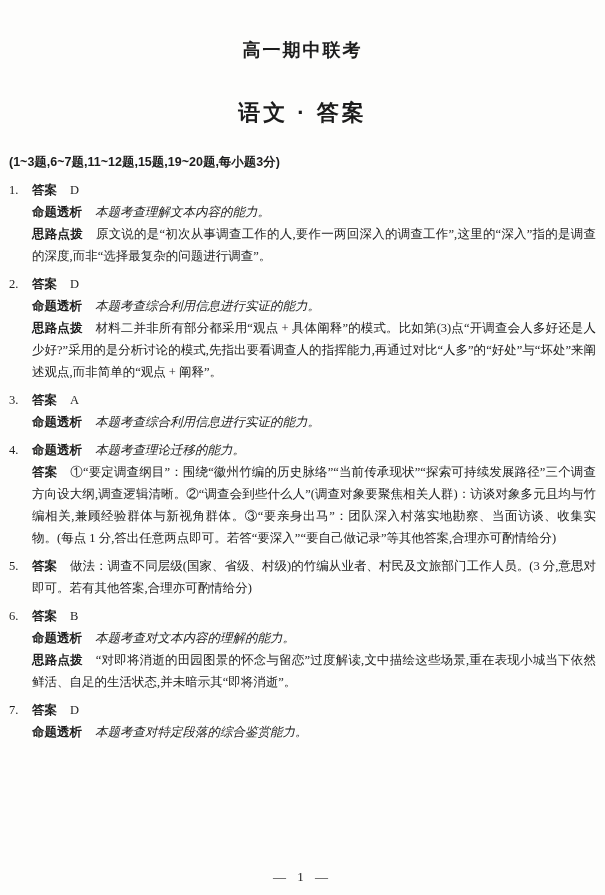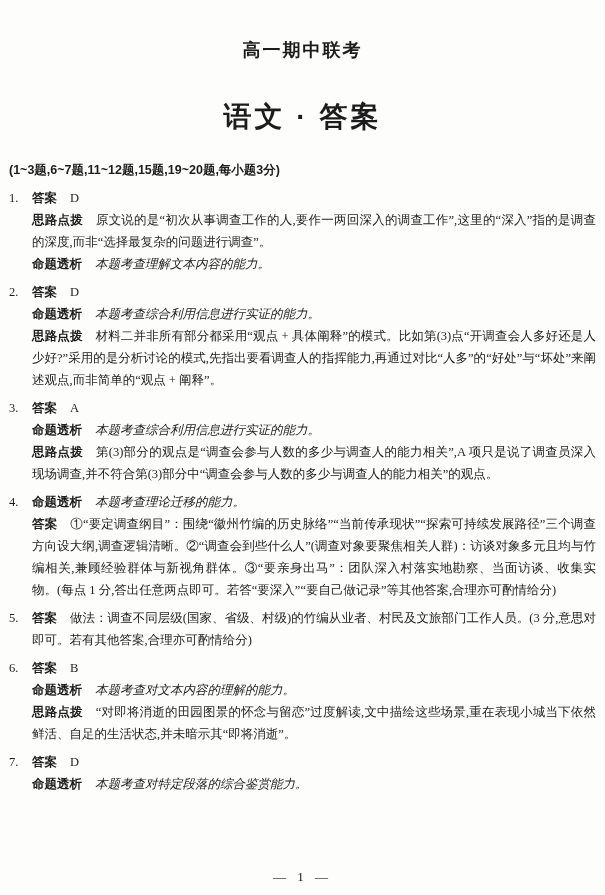--- a/index.html
+++ b/index.html
@@ -19,21 +19,21 @@
     margin: 8px 0 0 0;
     text-align: center;
     font-size: 18px;
     font-weight: bold;
     font-family: "Liberation Sans", "DejaVu Sans", sans-serif;
     letter-spacing: 2px;
   }
   .subject-title {
     margin: 36px 0 0 0;
     text-align: center;
-    font-size: 28px;
+    font-size: 22px;
     font-weight: bold;
     font-family: "Liberation Sans", "DejaVu Sans", sans-serif;
     letter-spacing: 3px;
   }
   .score-note {
     margin: 26px 0 8px 0;
     font-size: 12.5px;
     font-weight: bold;
     font-family: "Liberation Sans", "DejaVu Sans", sans-serif;
   }
@@ -76,34 +76,33 @@
 <body>
 
 <div class="page">
   <h1 class="exam-title">高一期中联考</h1>
   <h2 class="subject-title">语文 · 答案</h2>
   <p class="score-note">(1~3题,6~7题,11~12题,15题,19~20题,每小题3分)</p>
   <div class="answers">
       <div class="item">
         <span class="num">1.</span>
         <p><span class="lbl">答案</span><span class="ans">D</span></p>
+        <p><span class="lbl">命题透析</span><span class="kai">本题考查理解文本内容的能力。</span></p>
         <p><span class="lbl">思路点拨</span><span class="">原文说的是“初次从事调查工作的人,要作一两回深入的调查工作”,这里的“深入”指的是调查的深度,而非“选择最复杂的问题进行调查”。</span></p>
-        <p><span class="lbl">命题透析</span><span class="kai">本题考查理解文本内容的能力。</span></p>
       </div>
       <div class="item">
         <span class="num">2.</span>
         <p><span class="lbl">答案</span><span class="ans">D</span></p>
         <p><span class="lbl">命题透析</span><span class="kai">本题考查综合利用信息进行实证的能力。</span></p>
         <p><span class="lbl">思路点拨</span><span class="">材料二并非所有部分都采用“观点 + 具体阐释”的模式。比如第(3)点“开调查会人多好还是人少好?”采用的是分析讨论的模式,先指出要看调查人的指挥能力,再通过对比“人多”的“好处”与“坏处”来阐述观点,而非简单的“观点 + 阐释”。</span></p>
       </div>
       <div class="item">
         <span class="num">3.</span>
         <p><span class="lbl">答案</span><span class="ans">A</span></p>
         <p><span class="lbl">命题透析</span><span class="kai">本题考查综合利用信息进行实证的能力。</span></p>
-        <p><span class="lbl">思路点拨</span><span class="">第(3)部分的观点是“调查会参与人数的多少与调查人的能力相关”,A 项只是说了调查员深入现场调查,并不符合第(3)部分中“调查会参与人数的多少与调查人的能力相关”的观点。</span></p>
       </div>
       <div class="item">
         <span class="num">4.</span>
         <p><span class="lbl">命题透析</span><span class="kai">本题考查理论迁移的能力。</span></p>
         <p><span class="lbl">答案</span><span class="">①“要定调查纲目”：围绕“徽州竹编的历史脉络”“当前传承现状”“探索可持续发展路径”三个调查方向设大纲,调查逻辑清晰。②“调查会到些什么人”(调查对象要聚焦相关人群)：访谈对象多元且均与竹编相关,兼顾经验群体与新视角群体。③“要亲身出马”：团队深入村落实地勘察、当面访谈、收集实物。(每点 1 分,答出任意两点即可。若答“要深入”“要自己做记录”等其他答案,合理亦可酌情给分)</span></p>
       </div>
       <div class="item">
         <span class="num">5.</span>
         <p><span class="lbl">答案</span><span class="">做法：调查不同层级(国家、省级、村级)的竹编从业者、村民及文旅部门工作人员。(3 分,意思对即可。若有其他答案,合理亦可酌情给分)</span></p>
       </div>

